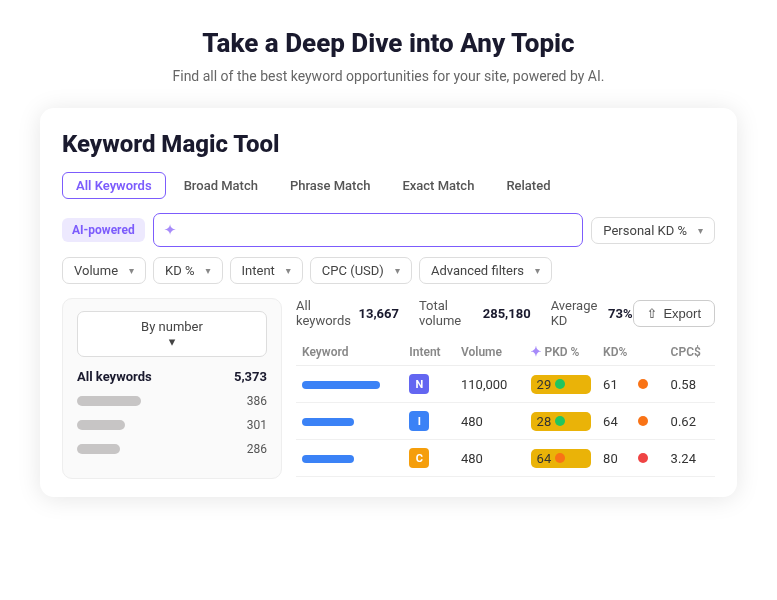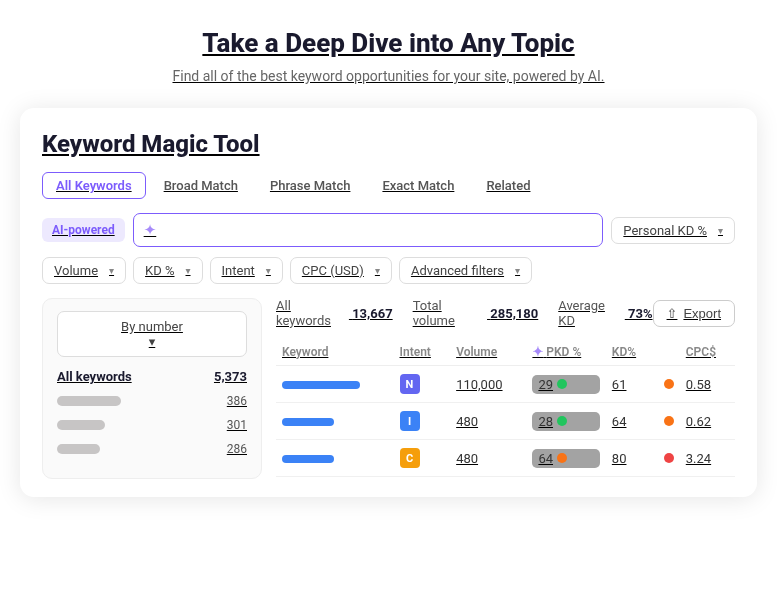--- a/index.html
+++ b/index.html
@@ -4,22 +4,21 @@
   <style>
     * { box-sizing: border-box; margin: 0; padding: 0; }
     body {
       font-family: -apple-system, BlinkMacSystemFont, 'Segoe UI', Roboto, sans-serif;
       background: #fff;
       width: 777px;
       min-height: 600px;
       overflow: hidden;
     }
     .page-wrapper {
-      padding: 28px 20px 30px;
-      text-decoration: underline;
+      padding: 28px 40px 30px;
     }
     .hero-title {
       text-align: center;
       font-size: 26px;
       font-weight: 800;
       color: #1a1a2e;
       margin-bottom: 10px;
     }
     .hero-subtitle {
       text-align: center;
@@ -246,36 +245,35 @@
     .intent-c { background: #f59e0b; }
     .pkd-cell {
       display: flex;
       align-items: center;
       gap: 4px;
       background: #f3f0ff;
       border-radius: 5px;
       padding: 2px 6px;
     }
     .pkd-highlighted {
-      background: #a3a3a3;
+      background: #eab308;
     }
     .dot {
       width: 10px;
       height: 10px;
       border-radius: 50%;
       display: inline-block;
     }
     .dot-green { background: #22c55e; }
     .dot-orange { background: #f97316; }
     .dot-red { background: #ef4444; }
     .kd-cell {
       display: flex;
       align-items: center;
       gap: 20px;
-      justify-content: space-between;
     }
     .pkd-star-icon {
       color: #a78bfa;
       font-size: 13px;
     }
   </style>
 </head>
 <body>
 
 <div class="page-wrapper">

